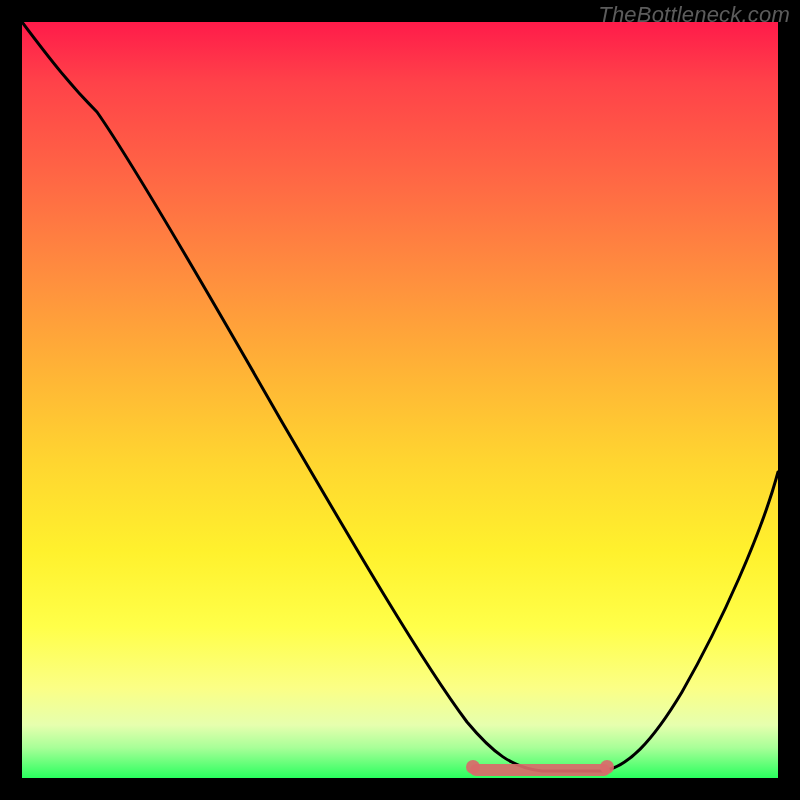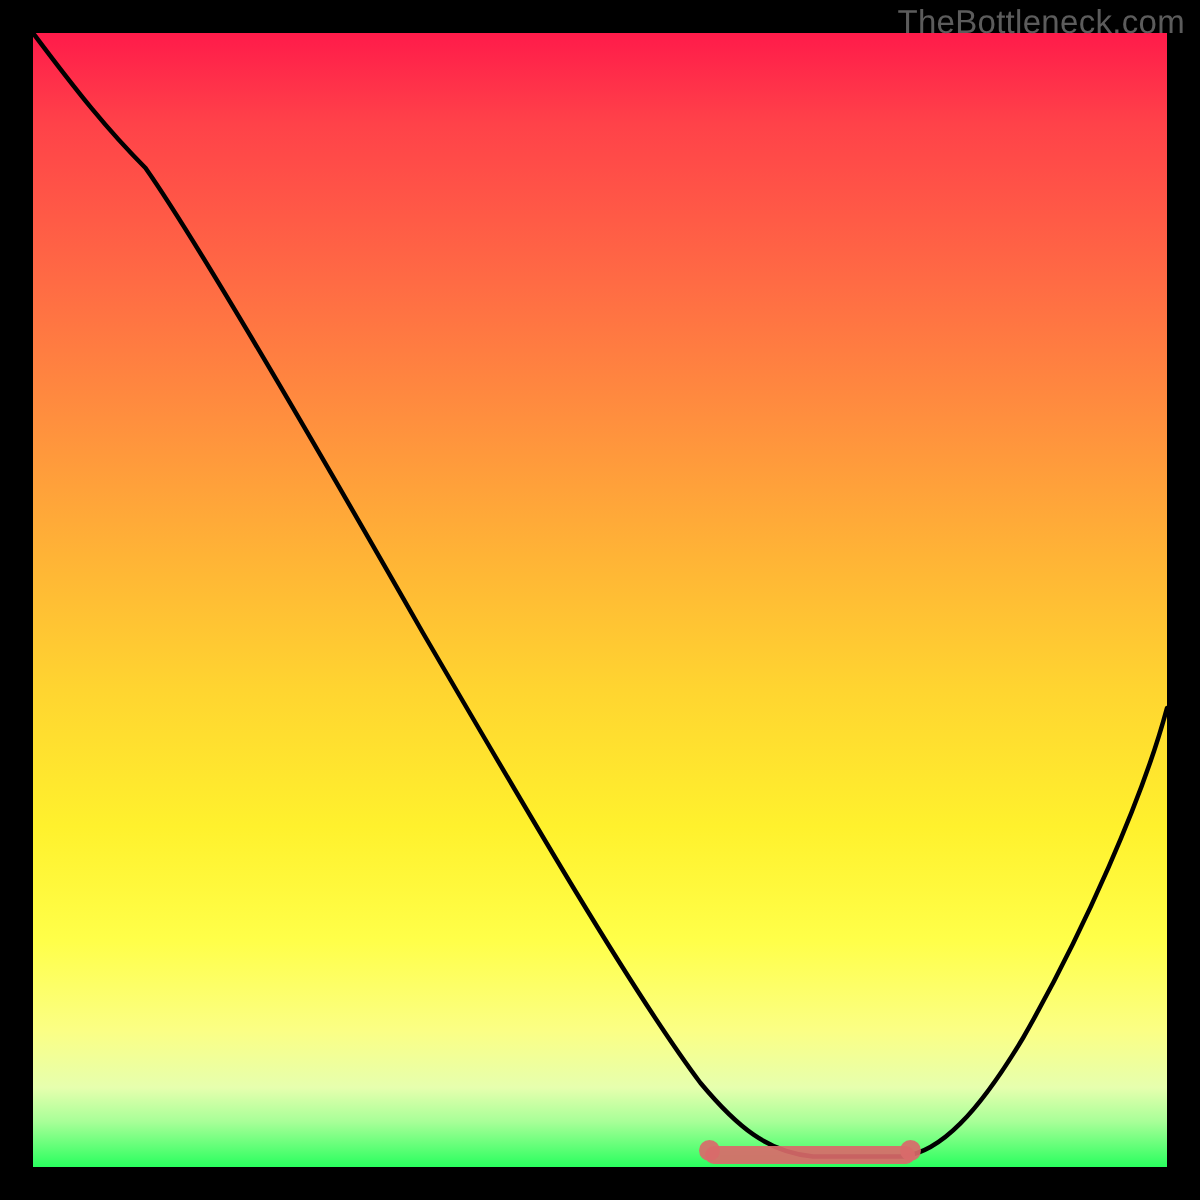--- a/index.html
+++ b/index.html
@@ -34,20 +34,21 @@
   }
   .watermark {
     position: absolute;
     top: 2px;
     right: 10px;
     color: #5c5c5c;
     font-size: 22px;
     font-weight: 500;
     letter-spacing: 0.2px;
     z-index: 5;
+    font-style: italic;
   }
   svg.curve {
     position: absolute;
     left: 0;
     top: 0;
   }
   .flat-zone {
     position: absolute;
     height: 12px;
     border-radius: 6px;

